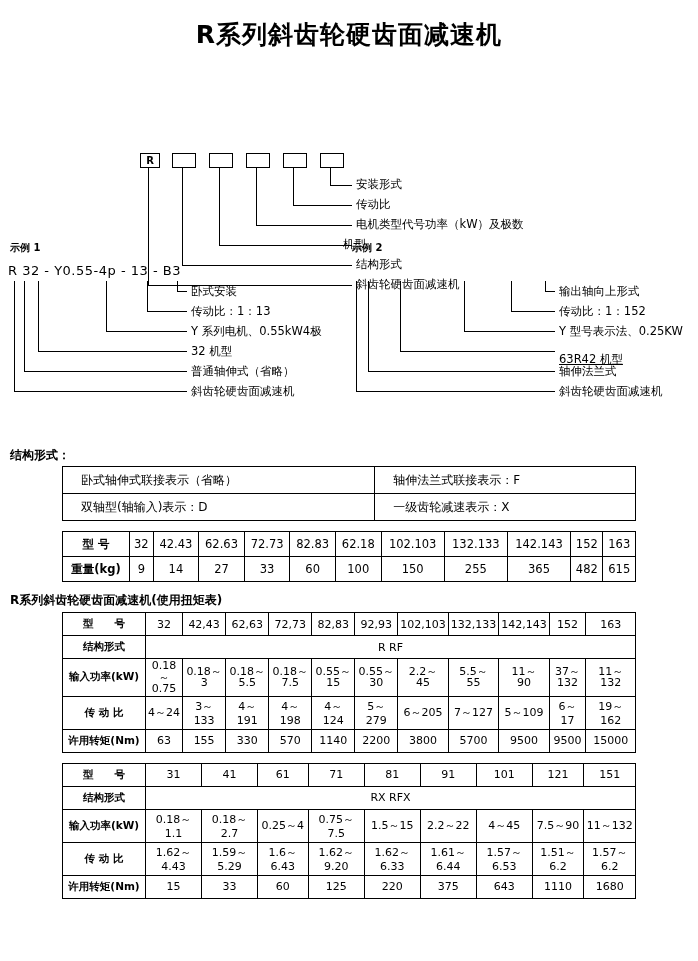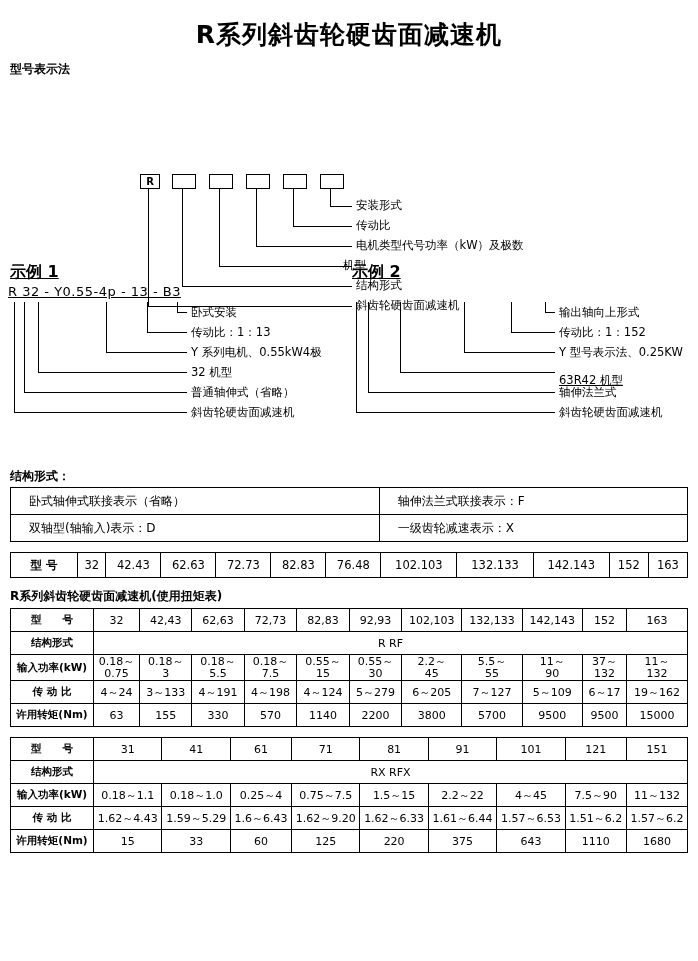--- a/index.html
+++ b/index.html
@@ -38,43 +38,42 @@
     height:13px;
     background:#fff;
   }
   .cell.r{width:16px;text-align:center;line-height:13px;font-size:10px;font-weight:bold;}
   .vline{position:absolute;width:1px;background:#000;}
   .hline{position:absolute;height:1px;background:#000;}
   .lbl{position:absolute;font-size:11.5px;white-space:nowrap;}
 
   
   .ex-wrap{position:relative;height:200px;}
-  .ex-title{position:absolute;font-size:16px;font-weight:bold;text-decoration:underline;}
+  .ex-title{position:absolute;font-size:10px;font-weight:bold;}
   .ex-code{position:absolute;font-size:13px;white-space:nowrap;letter-spacing:0.5px;}
 
   
-  table{border-collapse:collapse;width:678px;margin:0 auto;}
+  table{border-collapse:collapse;width:574px;margin:0 auto;}
   td,th{border:1px solid #000;text-align:center;font-size:11.5px;padding:2px 2px;font-weight:normal;}
   .struct-tb td{height:22px;text-align:left;padding-left:18px;font-size:12px;}
   .weight-tb td{height:20px;}
   .weight-tb td.hd{font-weight:bold;width:62px;}
   .tb3 td{height:18px;font-size:11px;}
   .tb3 td.hd{font-weight:bold;width:78px;white-space:nowrap;font-size:10.5px;}
   .tb3 td.two{line-height:1.05;padding:1px;}
   .caption{font-size:12px;margin:10px 0 3px 10px;font-weight:bold;}
   .spacer{height:10px;}
 </style>
 </head>
 <body>
 
 <div class="page">
 
   <div class="title">R系列斜齿轮硬齿面减速机</div>
 
-  <div class="sec-label">型号表示法</div>
 
   <div class="codebox">
 
     <div class="cell r" style="left:140px;top:92px;width:18px;">R</div>
     <div class="cell" style="left:172px;top:92px;width:22px;"></div>
     <div class="cell" style="left:209px;top:92px;width:22px;"></div>
     <div class="cell" style="left:246px;top:92px;width:22px;"></div>
     <div class="cell" style="left:283px;top:92px;width:22px;"></div>
     <div class="cell" style="left:320px;top:92px;width:22px;"></div>
 
@@ -100,21 +99,21 @@
     <div class="lbl" style="left:356px;top:136px;">传动比</div>
     <div class="lbl" style="left:356px;top:156px;">电机类型代号功率（kW）及极数</div>
     <div class="lbl" style="left:343px;top:176px;">机型</div>
     <div class="lbl" style="left:356px;top:196px;">结构形式</div>
     <div class="lbl" style="left:356px;top:216px;">斜齿轮硬齿面减速机</div>
   </div>
 
   <div class="ex-wrap">
 
     <div class="ex-title" style="left:10px;top:0px;">示例 1</div>
-    <div class="ex-code" style="left:8px;top:22px;text-decoration:underline;">R  32  -  Y0.55-4p  -  13  -  B3</div>
+    <div class="ex-code" style="left:8px;top:22px;">R  32  -  Y0.55-4p  -  13  -  B3</div>
 
     <div class="vline" style="left:177px;top:40px;height:10px;"></div>
     <div class="hline" style="left:177px;top:50px;width:10px;"></div>
     <div class="vline" style="left:147px;top:40px;height:30px;"></div>
     <div class="hline" style="left:147px;top:70px;width:40px;"></div>
     <div class="vline" style="left:106px;top:40px;height:50px;"></div>
     <div class="hline" style="left:106px;top:90px;width:81px;"></div>
     <div class="vline" style="left:38px;top:40px;height:70px;"></div>
     <div class="hline" style="left:38px;top:110px;width:149px;"></div>
     <div class="vline" style="left:24px;top:40px;height:90px;"></div>
@@ -170,26 +169,40 @@
 
   <table class="weight-tb">
     <tbody>
       <tr>
         <td class="hd">型  号</td>
         <td>32</td>
         <td>42.43</td>
         <td>62.63</td>
         <td>72.73</td>
         <td>82.83</td>
-        <td>76.48</td>
+        <td>62.18</td>
         <td>102.103</td>
         <td>132.133</td>
         <td>142.143</td>
         <td>152</td>
         <td>163</td>
+      </tr>
+      <tr>
+        <td class="hd">重量(kg)</td>
+        <td>9</td>
+        <td>14</td>
+        <td>27</td>
+        <td>33</td>
+        <td>60</td>
+        <td>100</td>
+        <td>150</td>
+        <td>255</td>
+        <td>365</td>
+        <td>482</td>
+        <td>615</td>
       </tr>
     </tbody>
   </table>
 
   <div class="caption">R系列斜齿轮硬齿面减速机(使用扭矩表)</div>
 
   <table class="tb3">
     <tbody>
       <tr>
         <td class="hd">型　　号</td>
@@ -303,21 +316,21 @@
         <td>121</td>
         <td>151</td>
       </tr>
       <tr>
         <td class="hd">结构形式</td>
         <td colspan="9">RX            RFX</td>
       </tr>
       <tr>
         <td class="hd">输入功率(kW)</td>
         <td>0.18～1.1</td>
-        <td>0.18～1.0</td>
+        <td>0.18～2.7</td>
         <td>0.25～4</td>
         <td>0.75～7.5</td>
         <td>1.5～15</td>
         <td>2.2～22</td>
         <td>4～45</td>
         <td>7.5～90</td>
         <td>11～132</td>
       </tr>
       <tr>
         <td class="hd">传 动 比</td>

